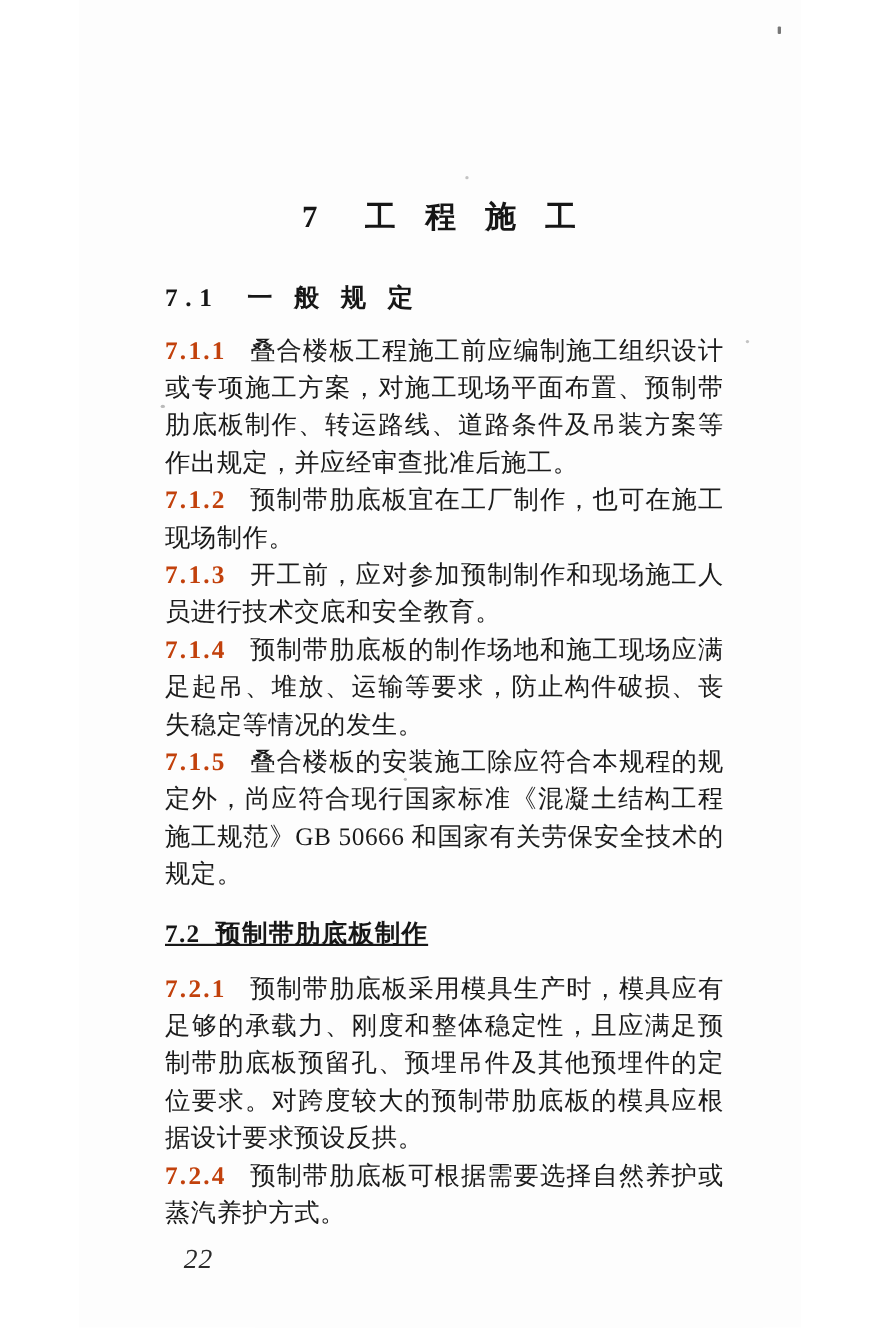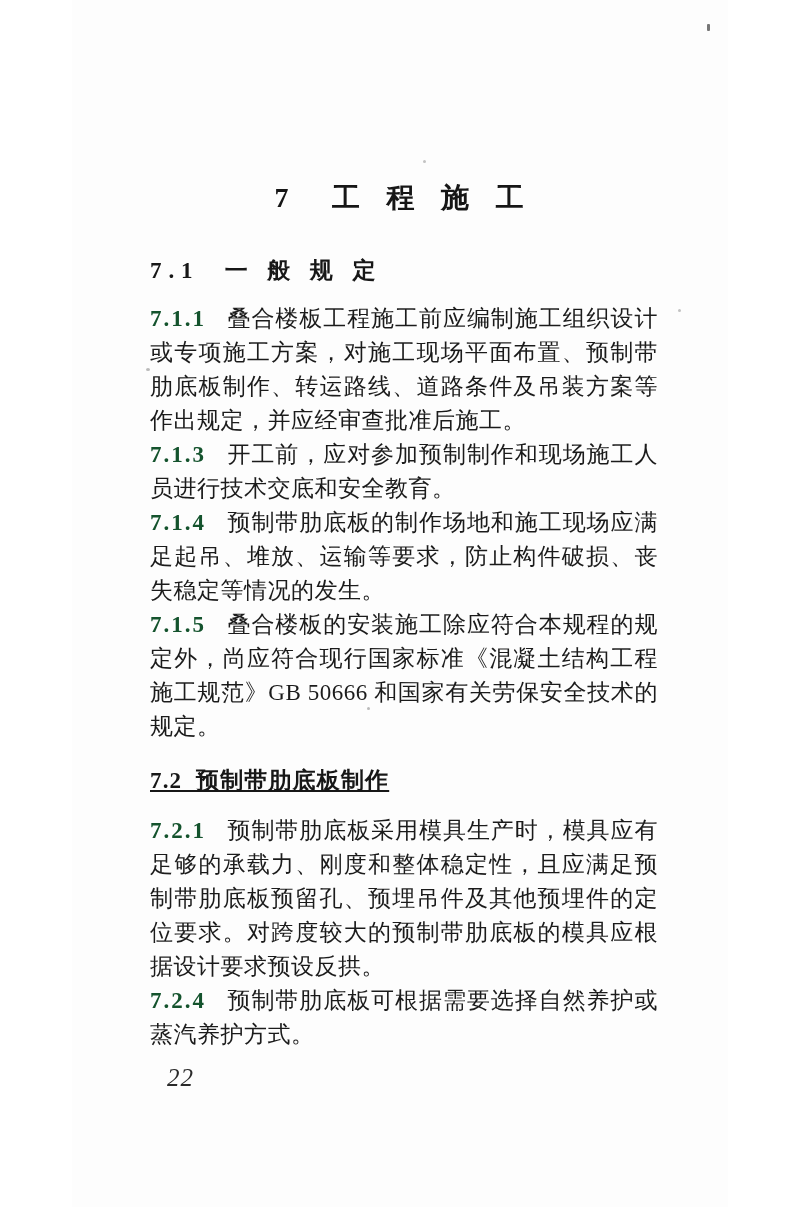--- a/index.html
+++ b/index.html
@@ -49,21 +49,21 @@
     line-height: 34px;
     letter-spacing: 0.5px;
     text-align: justify;
     text-align-last: left;
     color: #1b1b1b;
   }
   .clause .cnum {
     font-weight: 700;
     letter-spacing: 2px;
     margin-right: 21px;
-    color: #14532d;
+    color: #c2410c;
   }
   .page-number {
     margin-top: 12px;
     margin-left: 17px;
     font-size: 25px;
     font-style: italic;
     letter-spacing: 1px;
     color: #2a2a2a;
   }
   .speck {
@@ -88,20 +88,21 @@
   <span class="speck speck-5"></span>
 
   <div class="content">
 
     <h1 class="chapter-title">7  工 程 施 工</h1>
 
     <h2 class="section-heading spaced heading-71">7.1  一 般 规 定</h2>
 
     <div class="clauses">
       <p class="clause"><span class="cnum">7.1.1</span><span>叠合楼板工程施工前应编制施工组织设计或专项施工方案，对施工现场平面布置、预制带肋底板制作、转运路线、道路条件及吊装方案等作出规定，并应经审查批准后施工。</span></p>
+      <p class="clause"><span class="cnum">7.1.2</span><span>预制带肋底板宜在工厂制作，也可在施工现场制作。</span></p>
       <p class="clause"><span class="cnum">7.1.3</span><span>开工前，应对参加预制制作和现场施工人员进行技术交底和安全教育。</span></p>
       <p class="clause"><span class="cnum">7.1.4</span><span>预制带肋底板的制作场地和施工现场应满足起吊、堆放、运输等要求，防止构件破损、丧失稳定等情况的发生。</span></p>
       <p class="clause"><span class="cnum">7.1.5</span><span>叠合楼板的安装施工除应符合本规程的规定外，尚应符合现行国家标准《混凝土结构工程施工规范》GB 50666 和国家有关劳保安全技术的规定。</span></p>
     </div>
 
     <h2 class="section-heading tight heading-72">7.2  预制带肋底板制作</h2>
 
     <div class="clauses clauses-72">
       <p class="clause"><span class="cnum">7.2.1</span><span>预制带肋底板采用模具生产时，模具应有足够的承载力、刚度和整体稳定性，且应满足预制带肋底板预留孔、预埋吊件及其他预埋件的定位要求。对跨度较大的预制带肋底板的模具应根据设计要求预设反拱。</span></p>
       <p class="clause"><span class="cnum">7.2.4</span><span>预制带肋底板可根据需要选择自然养护或蒸汽养护方式。</span></p>

